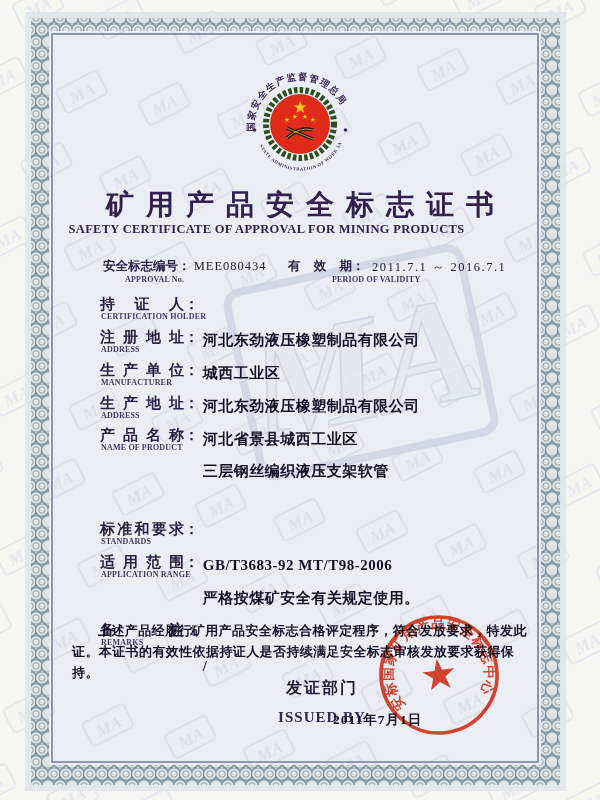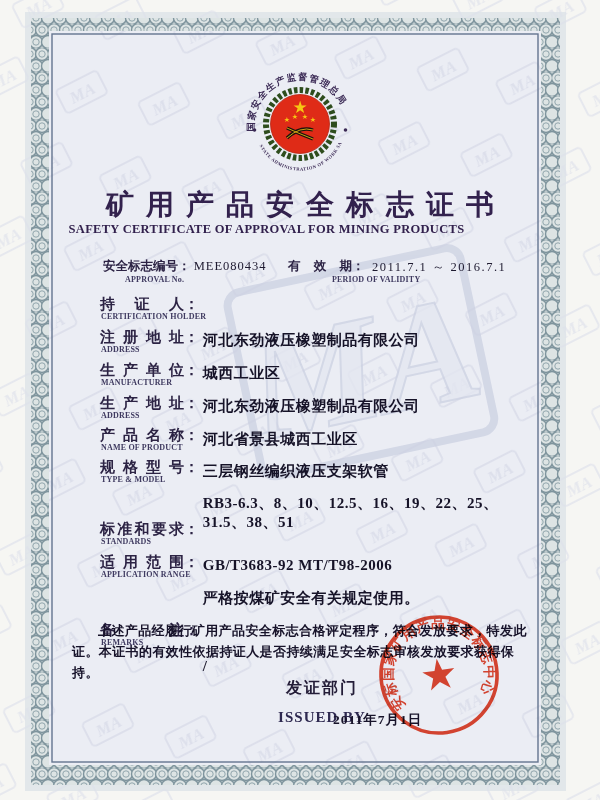--- a/index.html
+++ b/index.html
@@ -166,25 +166,20 @@
   <div class="field" style="top:394px">
     <span class="flabel">生产地址</span><span class="fcolon">：</span>
     <span class="fvalue">河北省景县城西工业区</span>
     <div class="fen">ADDRESS</div>
   </div>
   <div class="field" style="top:426px">
     <span class="flabel">产品名称</span><span class="fcolon">：</span>
     <span class="fvalue">三层钢丝编织液压支架软管</span>
     <div class="fen">NAME OF PRODUCT</div>
   </div>
-  <div class="field" style="top:458px">
-    <span class="flabel">规格型号</span><span class="fcolon">：</span>
-    <span class="fvalue">RB3-6.3、8、10、12.5、16、19、22、25、31.5、38、51</span>
-    <div class="fen">TYPE &amp; MODEL</div>
-  </div>
   <div class="field" style="top:520px">
     <span class="flabel">标准和要求</span><span class="fcolon">：</span>
     <span class="fvalue">GB/T3683-92 MT/T98-2006</span>
     <div class="fen">STANDARDS</div>
   </div>
   <div class="field" style="top:553px">
     <span class="flabel">适用范围</span><span class="fcolon">：</span>
     <span class="fvalue">严格按煤矿安全有关规定使用。</span>
     <div class="fen">APPLICATION RANGE</div>
   </div>

